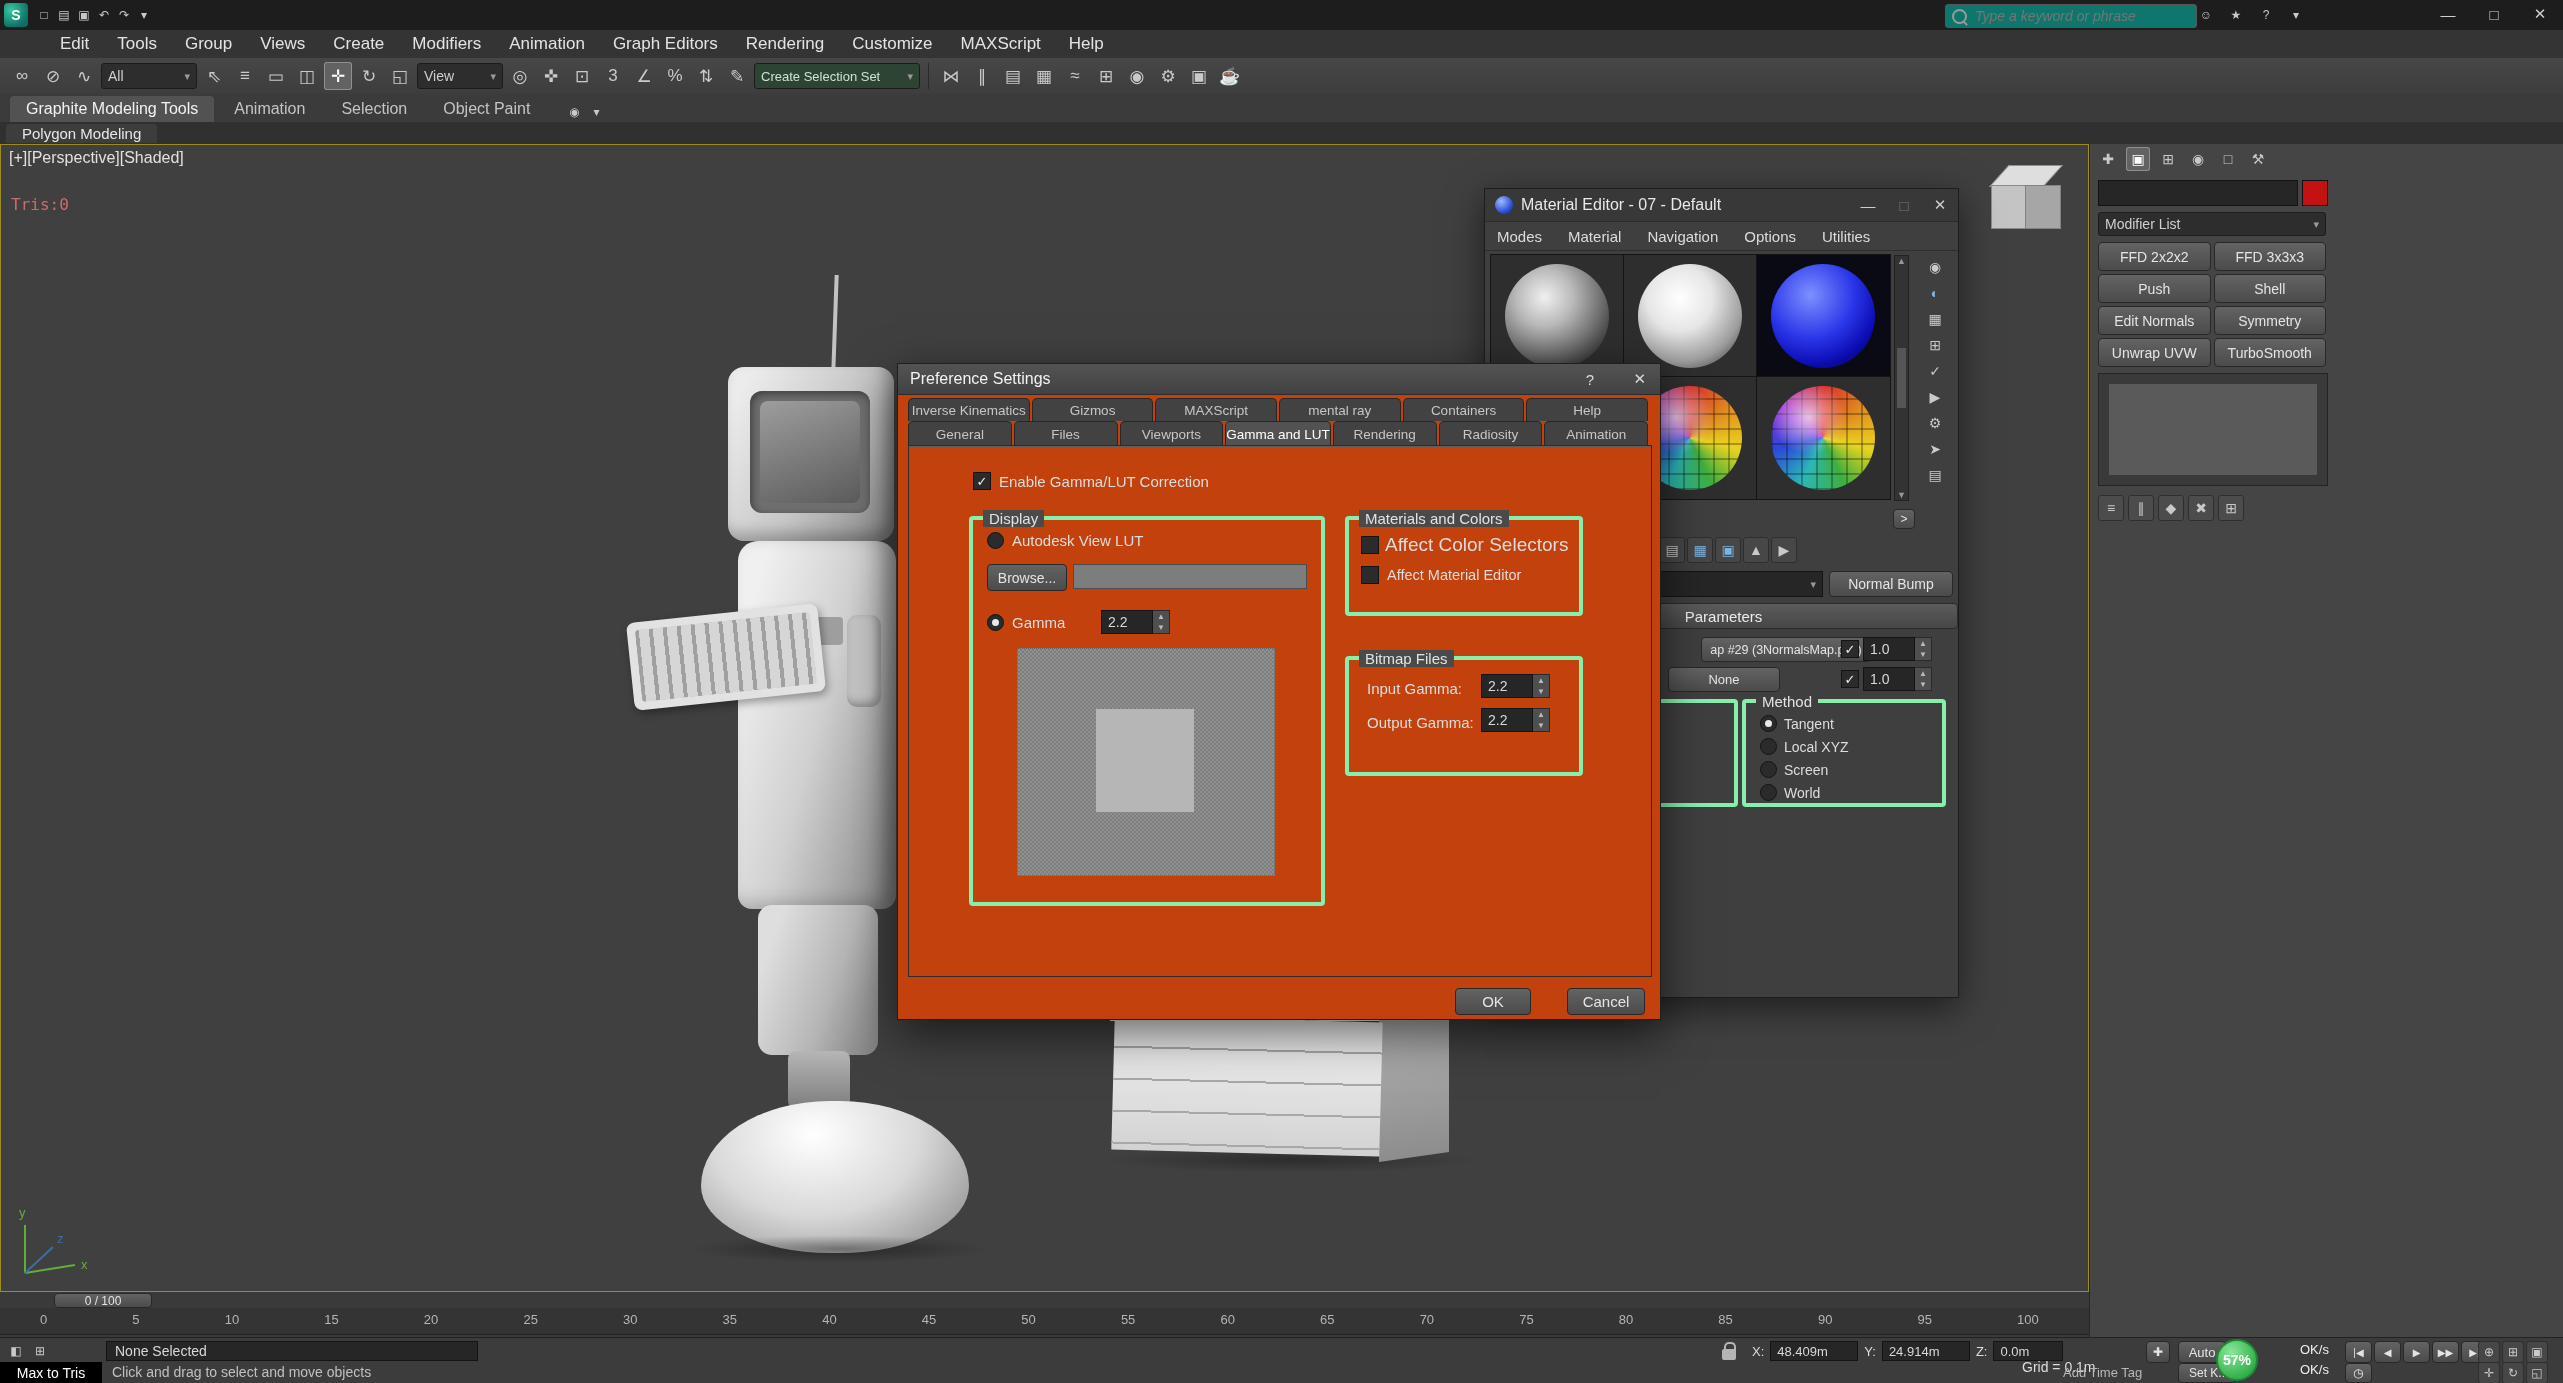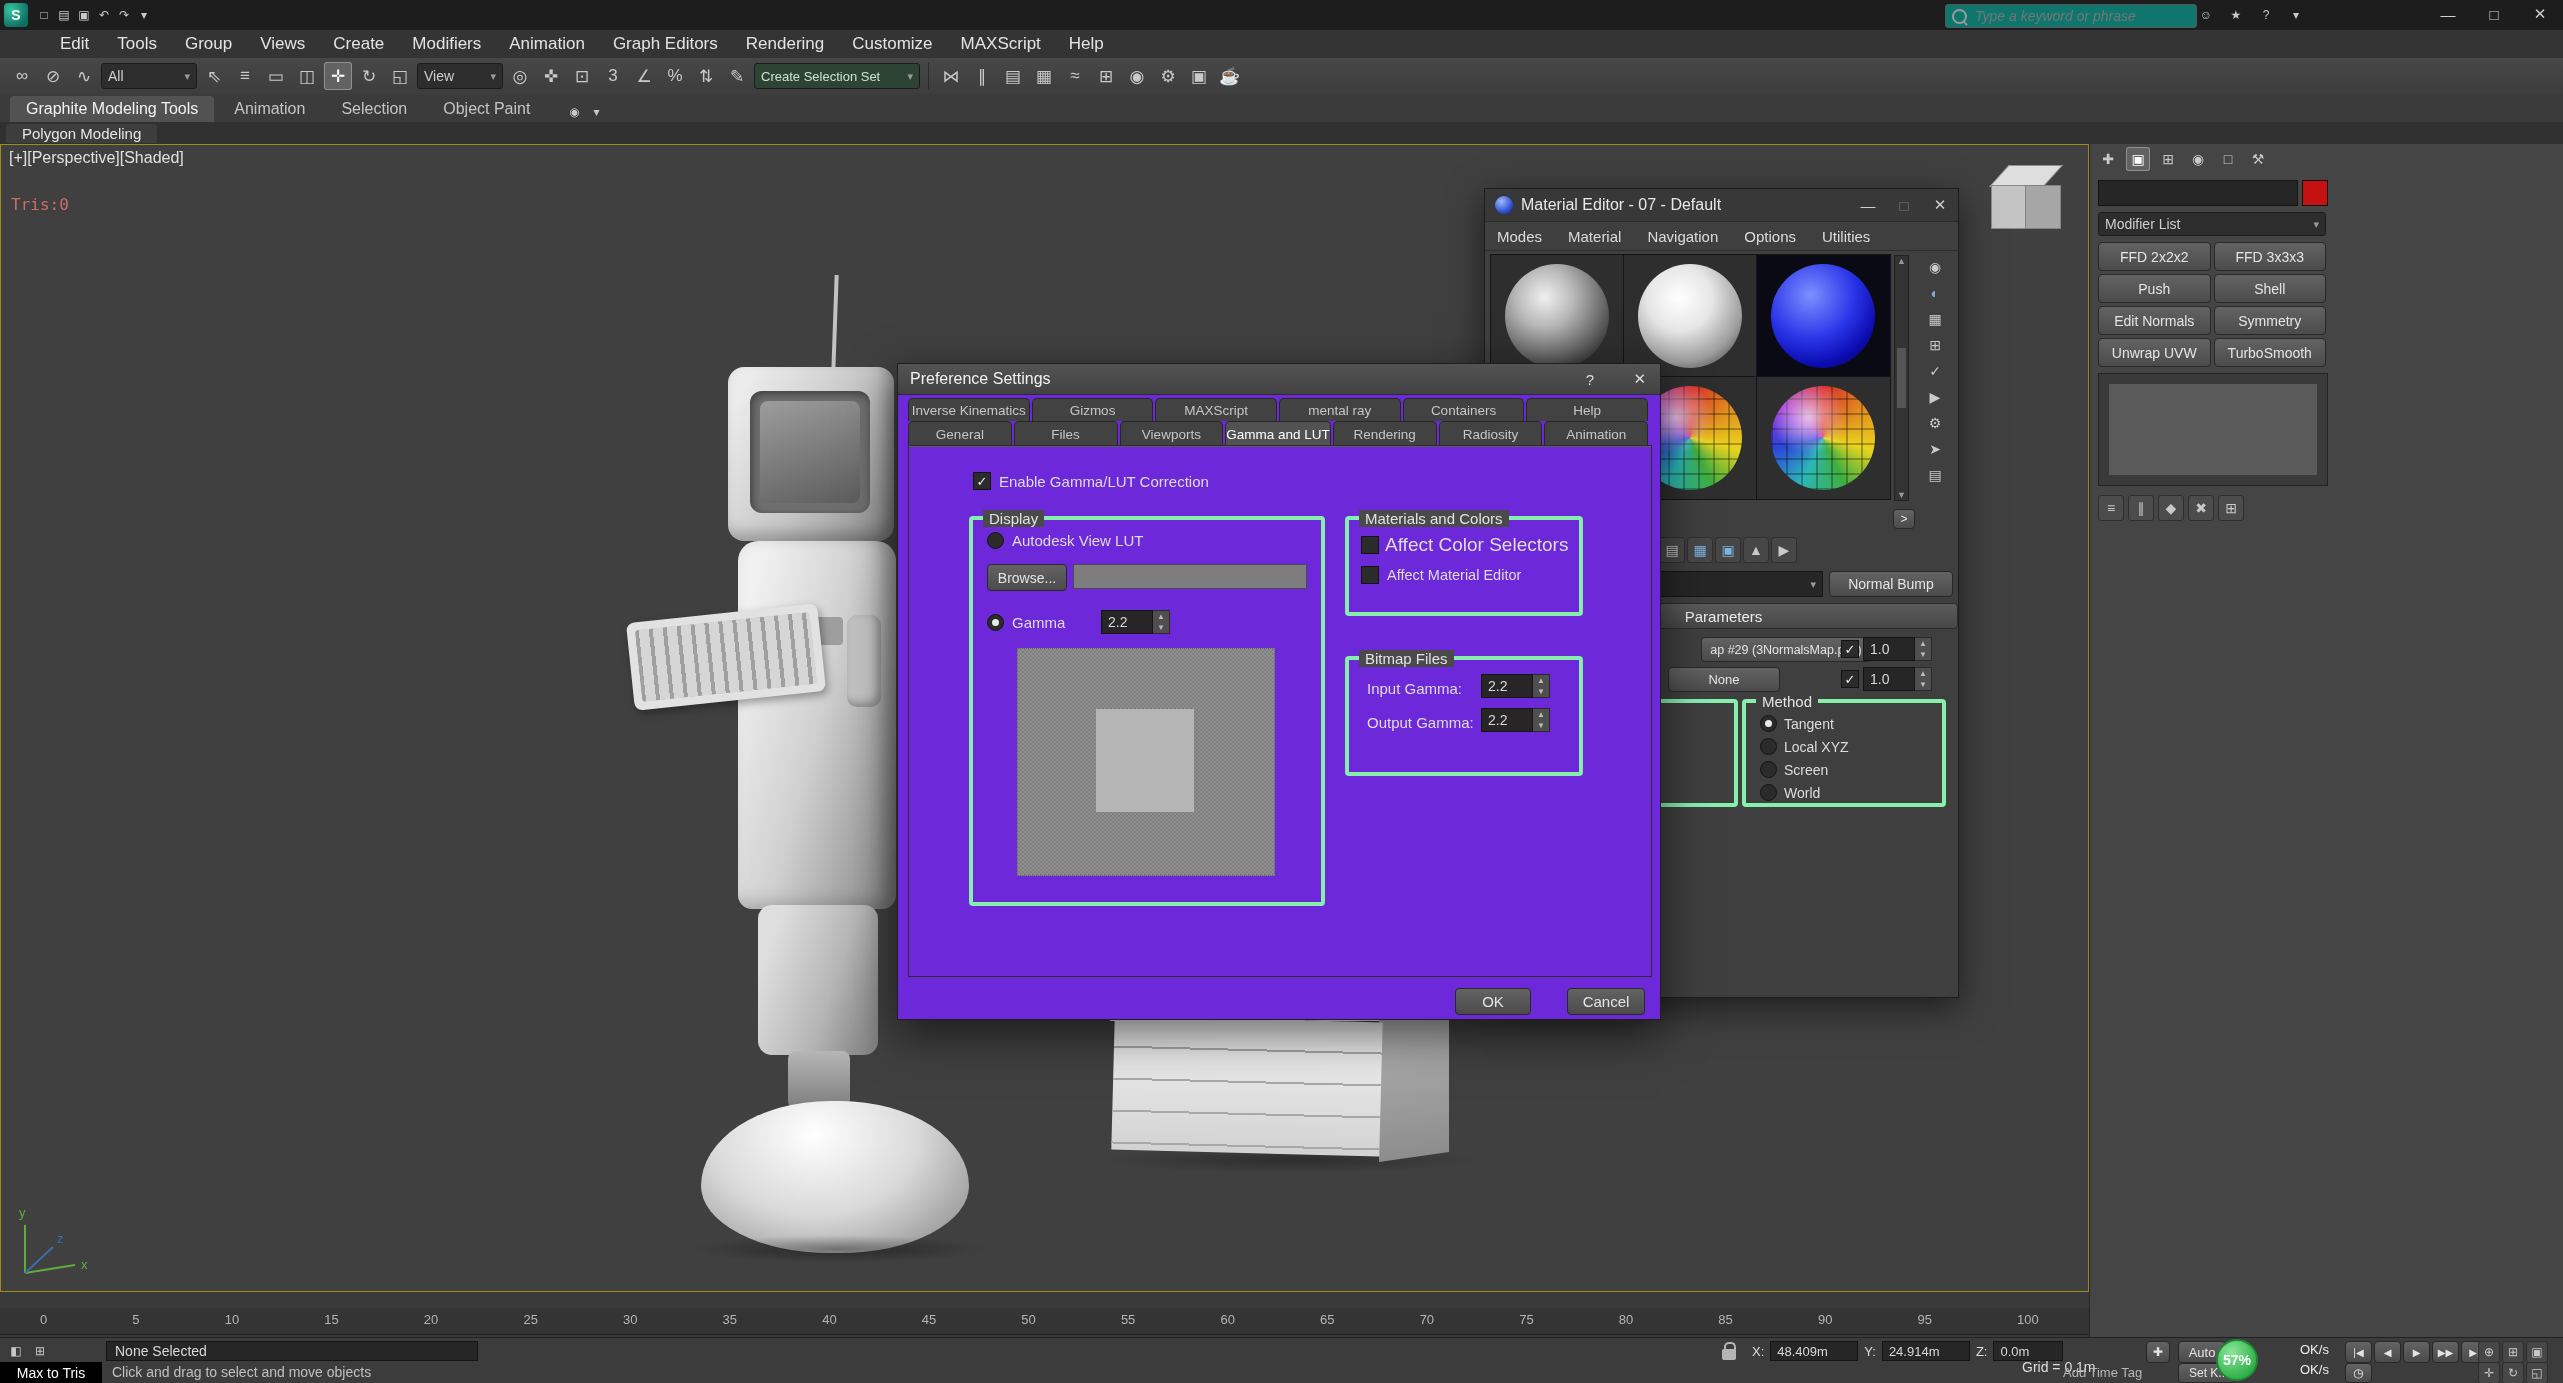--- a/index.html
+++ b/index.html
@@ -158,21 +158,21 @@
     repeating-linear-gradient(90deg,rgba(0,0,0,.28) 0 2px,transparent 2px 15px),
     conic-gradient(#d92b2b,#e08b1f,#ead41f,#3fae3f,#2bb7b7,#2b48d9,#a02bd9,#d92b2b);}
   .scrollstrip{position:absolute;left:409px;top:66px;width:15px;height:246px;background:#333;
                border:1px solid #222;display:flex;flex-direction:column;align-items:center;justify-content:space-between;
                font-size:9px;color:#999;box-sizing:border-box;}
   .scrollthumb{width:9px;height:60px;background:#555;}
   .me-side{position:absolute;left:430px;top:66px;width:40px;display:flex;flex-direction:column;gap:2px;align-items:center;}
   .me-tools{position:absolute;left:6px;top:348px;display:flex;gap:2px;}
 
   
-  .pref{left:897px;top:363px;width:764px;height:657px;background:#6d28d9;border:1px solid #1f1f1f;
+  .pref{left:897px;top:363px;width:764px;height:657px;background:#c2410c;border:1px solid #1f1f1f;
         box-shadow:0 14px 44px rgba(0,0,0,.6);z-index:10;box-sizing:border-box;}
   .pref-title{height:30px;background:linear-gradient(#535353,#424242);border-bottom:1px solid #2c2c2c;
               display:flex;align-items:center;}
   .ptabs{position:absolute;left:10px;right:10px;display:flex;}
   .ptab{flex:1;display:flex;align-items:center;justify-content:center;background:#424242;
         border:1px solid #272727;border-bottom:none;border-radius:5px 5px 0 0;font-size:13.5px;
         color:#c6c6c6;margin-right:2px;white-space:nowrap;height:100%;}
   .ptab[data-active="true"]{background:#525252;color:#fff;}
   .page{position:absolute;left:10px;top:81px;width:744px;height:532px;border:1px solid #2d2d2d;
         box-shadow:inset 0 1px 0 #5e5e5e;box-sizing:border-box;}
@@ -345,20 +345,23 @@
     <svg class="abs" style="left:8px;top:1056px;" width="90" height="84">
       <line x1="16" y1="72" x2="16" y2="24" stroke="#5fae3c" stroke-width="2"></line>
       <line x1="16" y1="72" x2="66" y2="64" stroke="#5fae3c" stroke-width="2"></line>
       <line x1="16" y1="72" x2="44" y2="46" stroke="#3c6ea5" stroke-width="2"></line>
       <text x="10" y="16" fill="#5fae3c" font-size="13">y</text>
       <text x="72" y="68" fill="#5fae3c" font-size="13">x</text>
       <text x="48" y="42" fill="#3c6ea5" font-size="13">z</text>
     </svg>
   </div>
 
+  <div class="abs timeslider">
+    <span class="btn tshandle">0 / 100</span>
+  </div>
   <div class="abs ruler">
     <div class="ticks">
       <span>0</span>
         <span>5</span>
         <span>10</span>
         <span>15</span>
         <span>20</span>
         <span>25</span>
         <span>30</span>
         <span>35</span>

